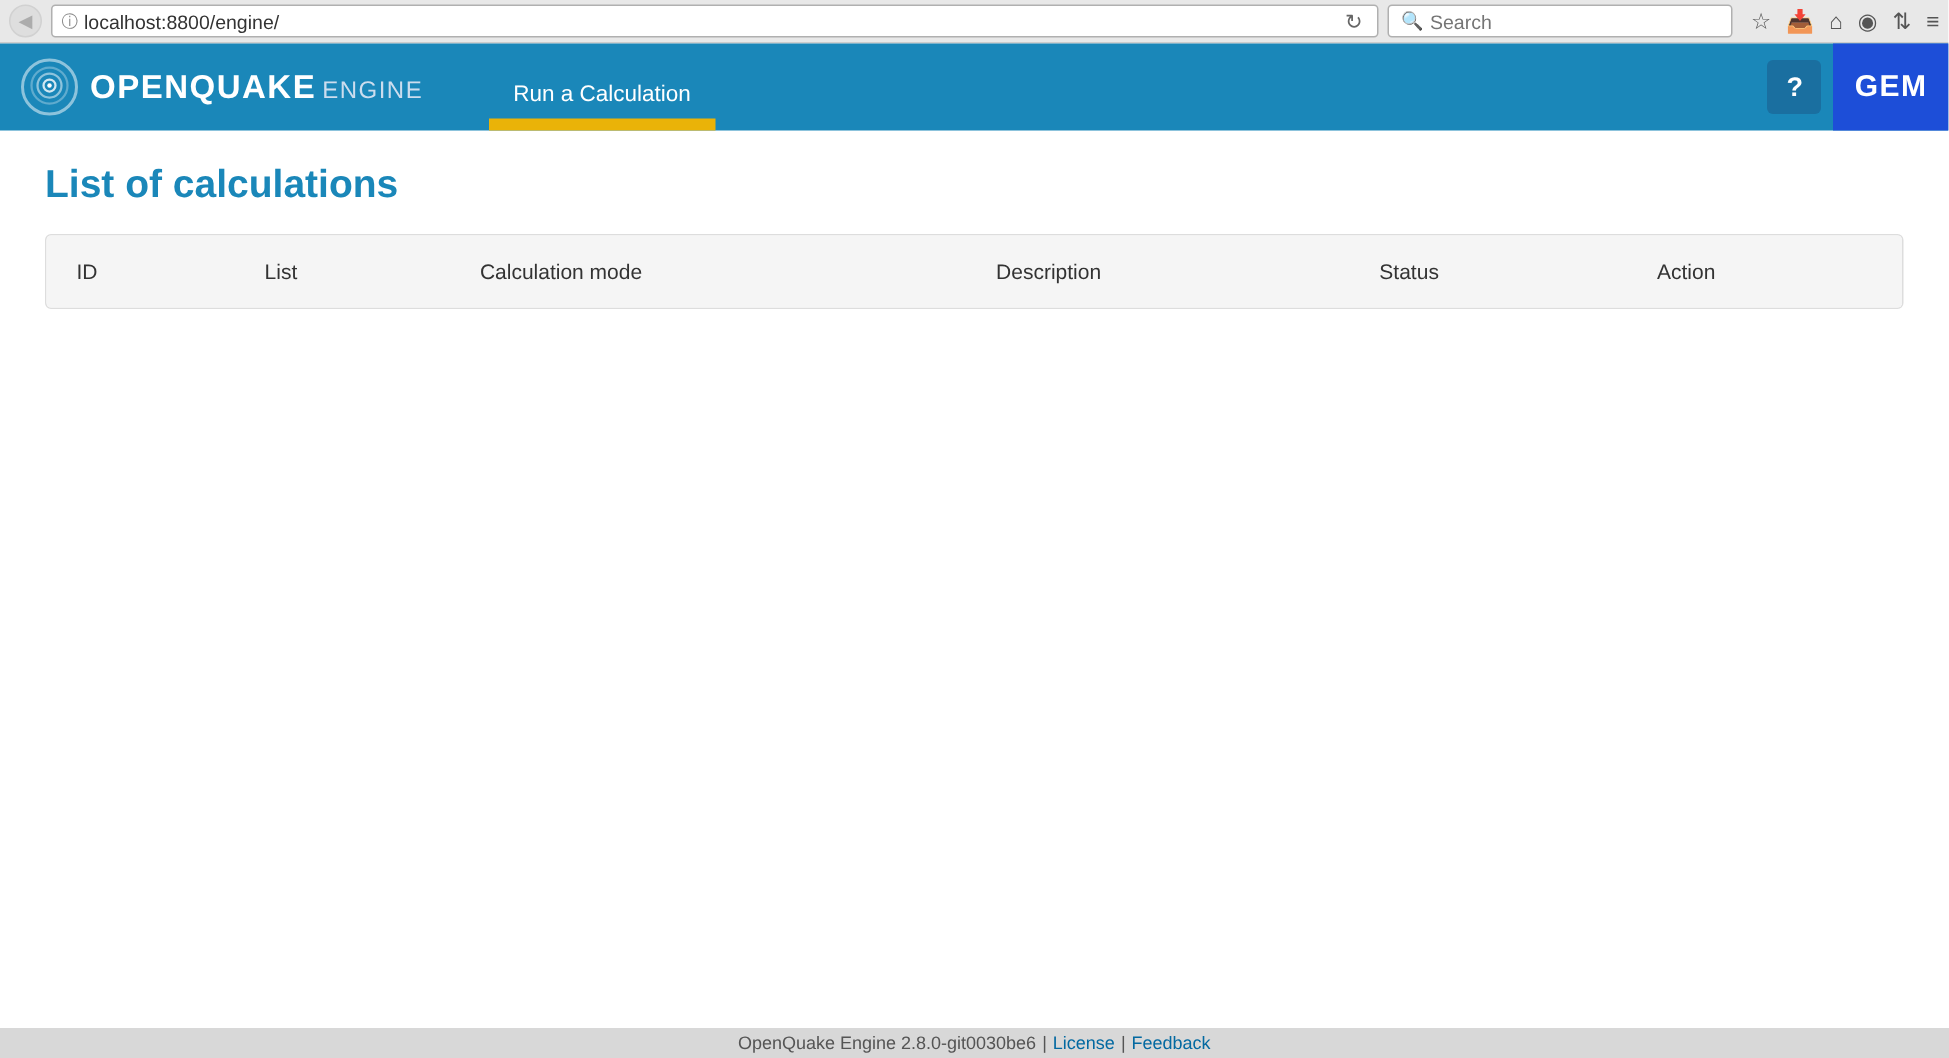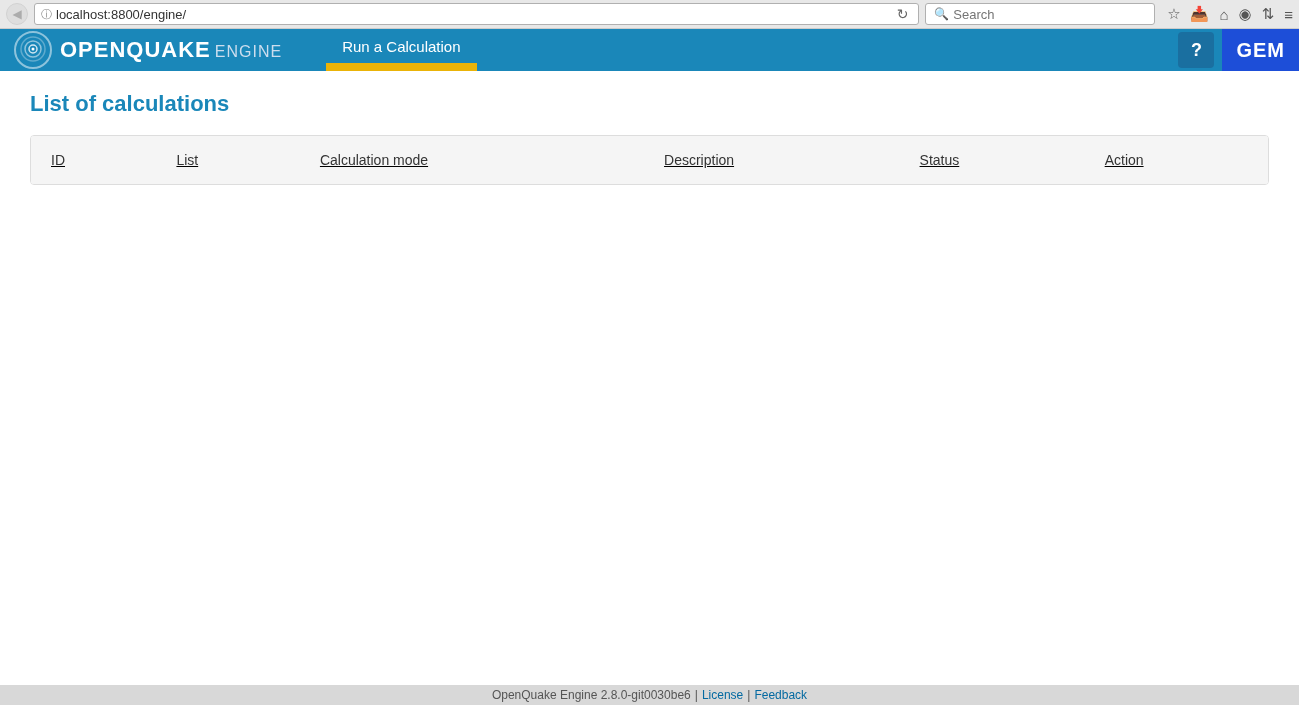--- a/index.html
+++ b/index.html
@@ -80,21 +80,21 @@
       gap: 10px;
       padding-left: 6px;
       color: #555;
       font-size: 15px;
     }
     .toolbar-icon { cursor: pointer; }
 
     
     .app-header {
       background: #1a87b9;
-      height: 42px;
+      height: 58px;
       display: flex;
       align-items: stretch;
     }
     .app-logo {
       display: flex;
       align-items: center;
       padding: 0 14px;
     }
     .app-title {
       color: #fff;
@@ -154,33 +154,32 @@
       align-items: center;
       letter-spacing: 1px;
     }
 
     
     .page-content {
       padding: 20px 30px;
     }
     .page-title {
       color: #1a87b9;
-      font-size: 22px;
+      font-size: 26px;
       font-weight: bold;
       margin-bottom: 18px;
     }
 
     
     .calc-table-wrap {
       border: 1px solid #ddd;
       border-radius: 4px;
       background: #f5f5f5;
       padding: 0;
       overflow: hidden;
-      text-decoration: underline;
     }
     .calc-table {
       width: 100%;
       border-collapse: collapse;
       background: #f5f5f5;
     }
     .calc-table th {
       text-align: left;
       padding: 16px 20px;
       font-weight: normal;

